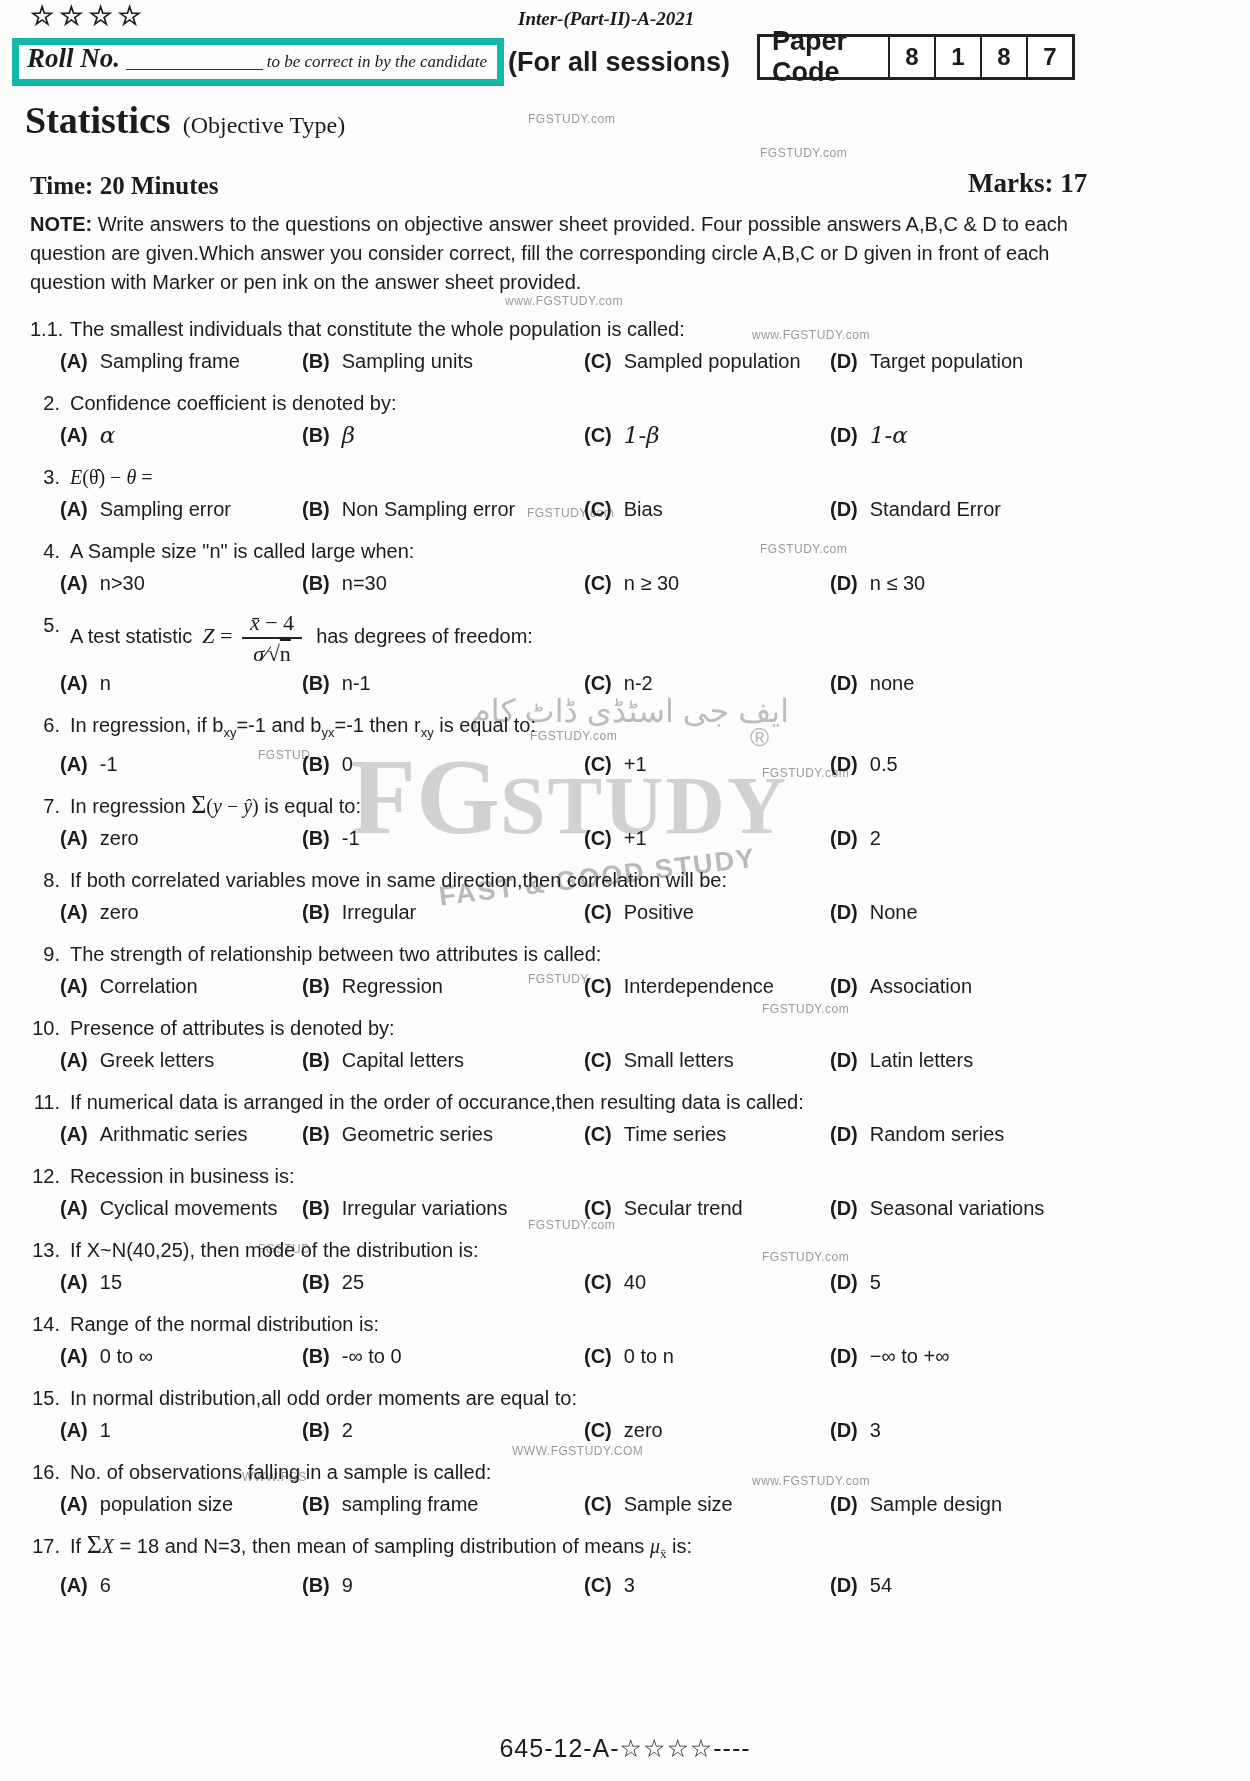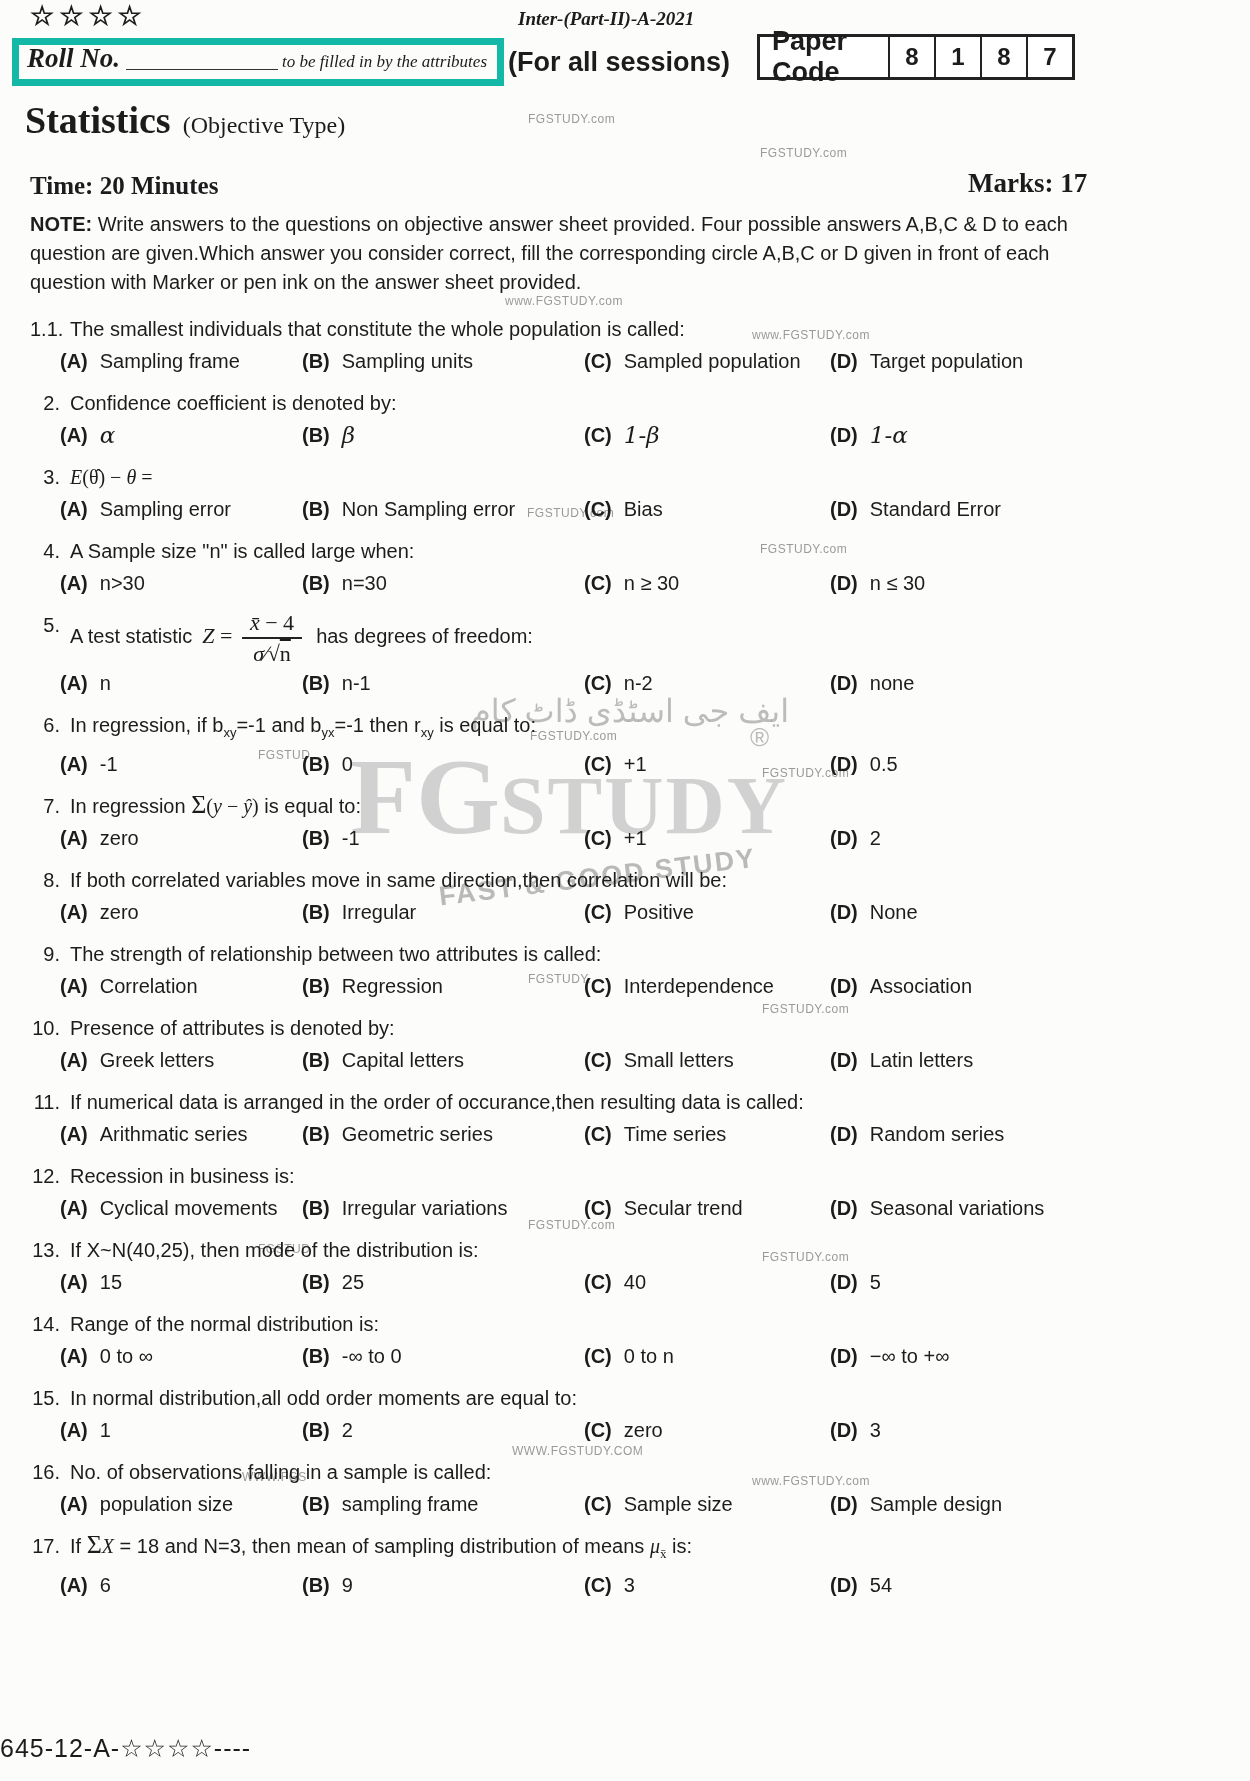--- a/index.html
+++ b/index.html
@@ -40,21 +40,21 @@
   .m { font-family:"Liberation Serif", serif; }
   .sum { font-family:"Liberation Serif", serif; font-size:26px; line-height:1; }
   sub { font-size:13px; }
   .formula { font-family:"Liberation Serif", serif; font-size:22px; }
   .frac { display:inline-block; text-align:center; vertical-align:middle; line-height:1.15; margin:0 4px; }
   .fnum { display:block; border-bottom:2px solid #222; padding:0 8px 2px; }
   .fden { display:block; padding-top:2px; }
   .fn { text-decoration:overline; }
 
   
-  .footer { position:absolute; left:0; right:0; top:1734px; text-align:left; font-size:25px; letter-spacing:1px; }
+  .footer { position:absolute; left:0; right:0; top:1734px; text-align:center; font-size:25px; letter-spacing:1px; }
 
   
   .wm-layer { position:absolute; inset:0; z-index:1; pointer-events:none; }
   .wm-small { position:absolute; font-size:12px; color:#9a9a9a; letter-spacing:0.5px; }
   .wm-urdu { position:absolute; left:470px; top:692px; width:320px; text-align:center; direction:rtl; font-size:32px; color:rgba(135,135,135,0.55); }
   .wm-reg { position:absolute; left:750px; top:722px; font-size:26px; color:rgba(140,140,140,0.6); }
   .wm-logo { position:absolute; left:350px; top:735px; color:rgba(158,158,158,0.45); font-family:Liberation Serif, serif; font-weight:bold; white-space:nowrap; }
   .wm-logo .fg { font-size:108px; }
   .wm-logo .study { font-size:82px; letter-spacing:2px; }
   .wm-tagline { position:absolute; left:438px; top:862px; font-size:27px; font-weight:bold; letter-spacing:2px; color:rgba(140,140,140,0.6); transform:rotate(-7deg); }
@@ -89,21 +89,21 @@
         <span class="wm-small" style="left: 752px; top: 1474px;">www.FGSTUDY.com</span>
       </div>
   </div>
 
   <div class="stars-top">☆☆☆☆</div>
   <div class="exam-code">Inter-(Part-II)-A-2021</div>
 
   <div class="rollno-box">
     <span class="rollno-label">Roll No.</span>
     <span class="rollno-line"></span>
-    <span class="rollno-hint">to be filled in by the attributes</span>
+    <span class="rollno-hint">to be correct in by the candidate</span>
   </div>
 
   <div class="sessions">(For all sessions)</div>
 
   <div class="papercode">
     <span class="pc-label">Paper Code</span>
     <span class="pc-digit">8</span>
     <span class="pc-digit">1</span>
     <span class="pc-digit">8</span>
     <span class="pc-digit">7</span>

